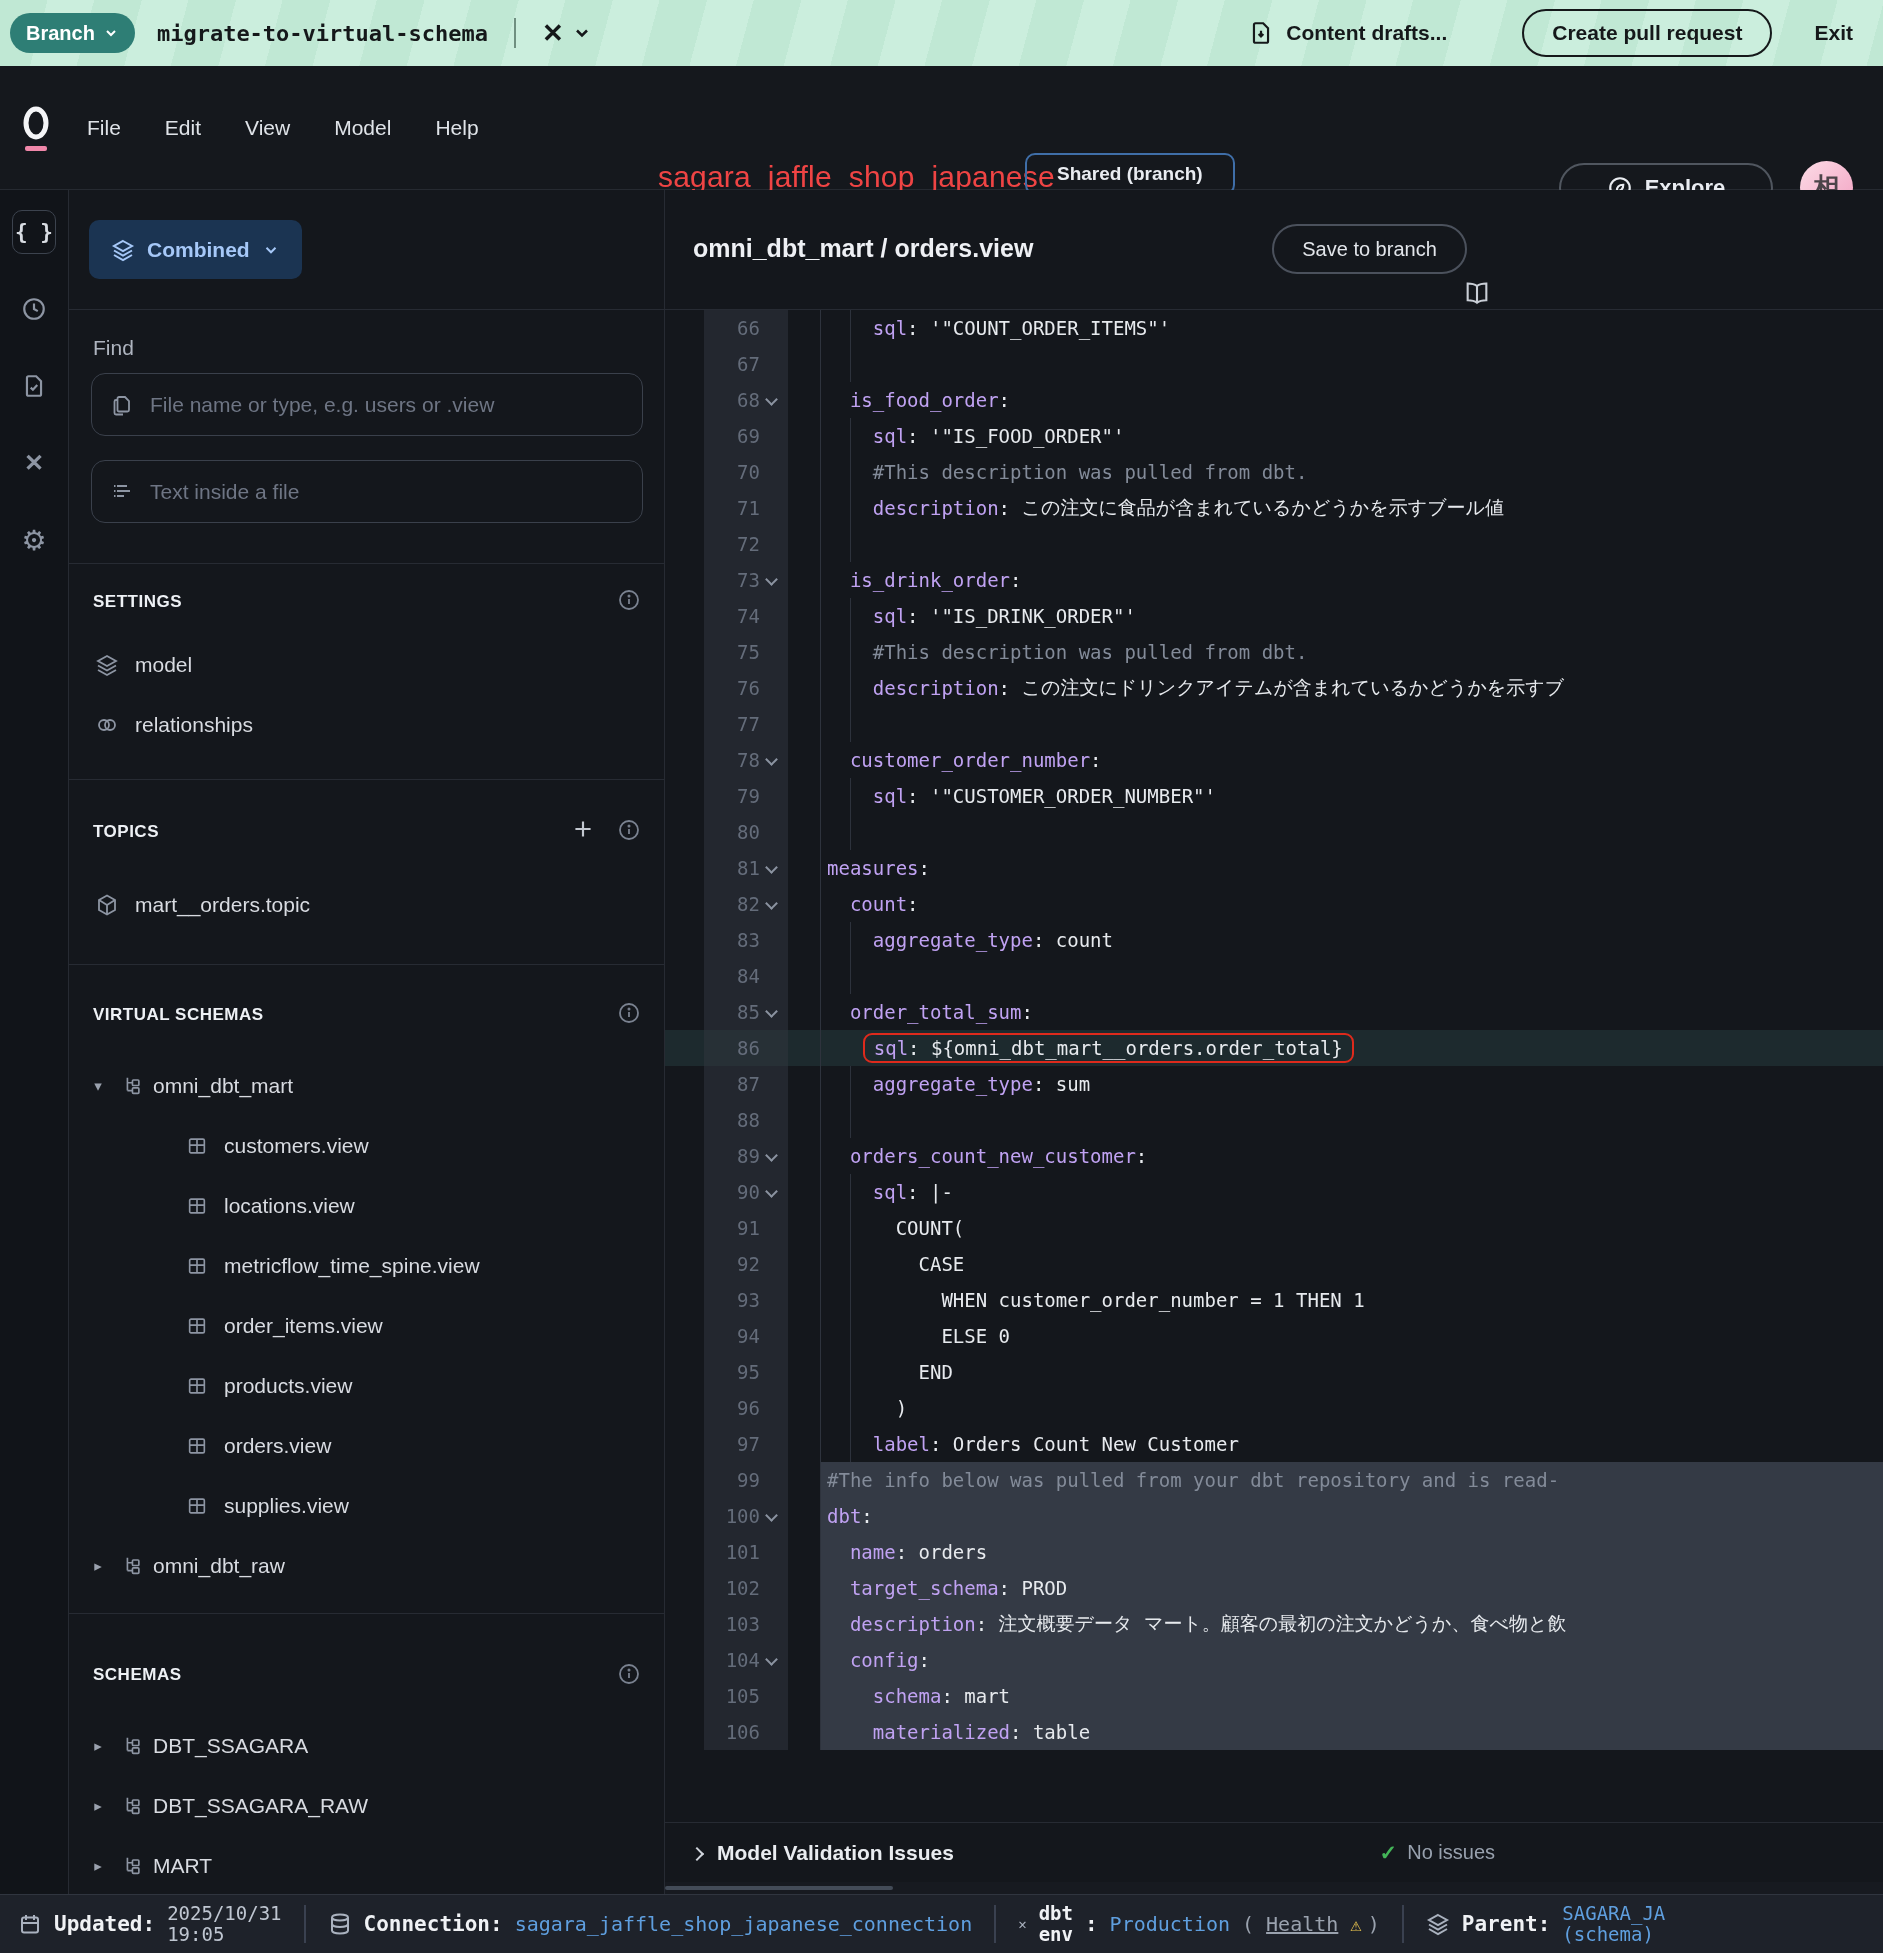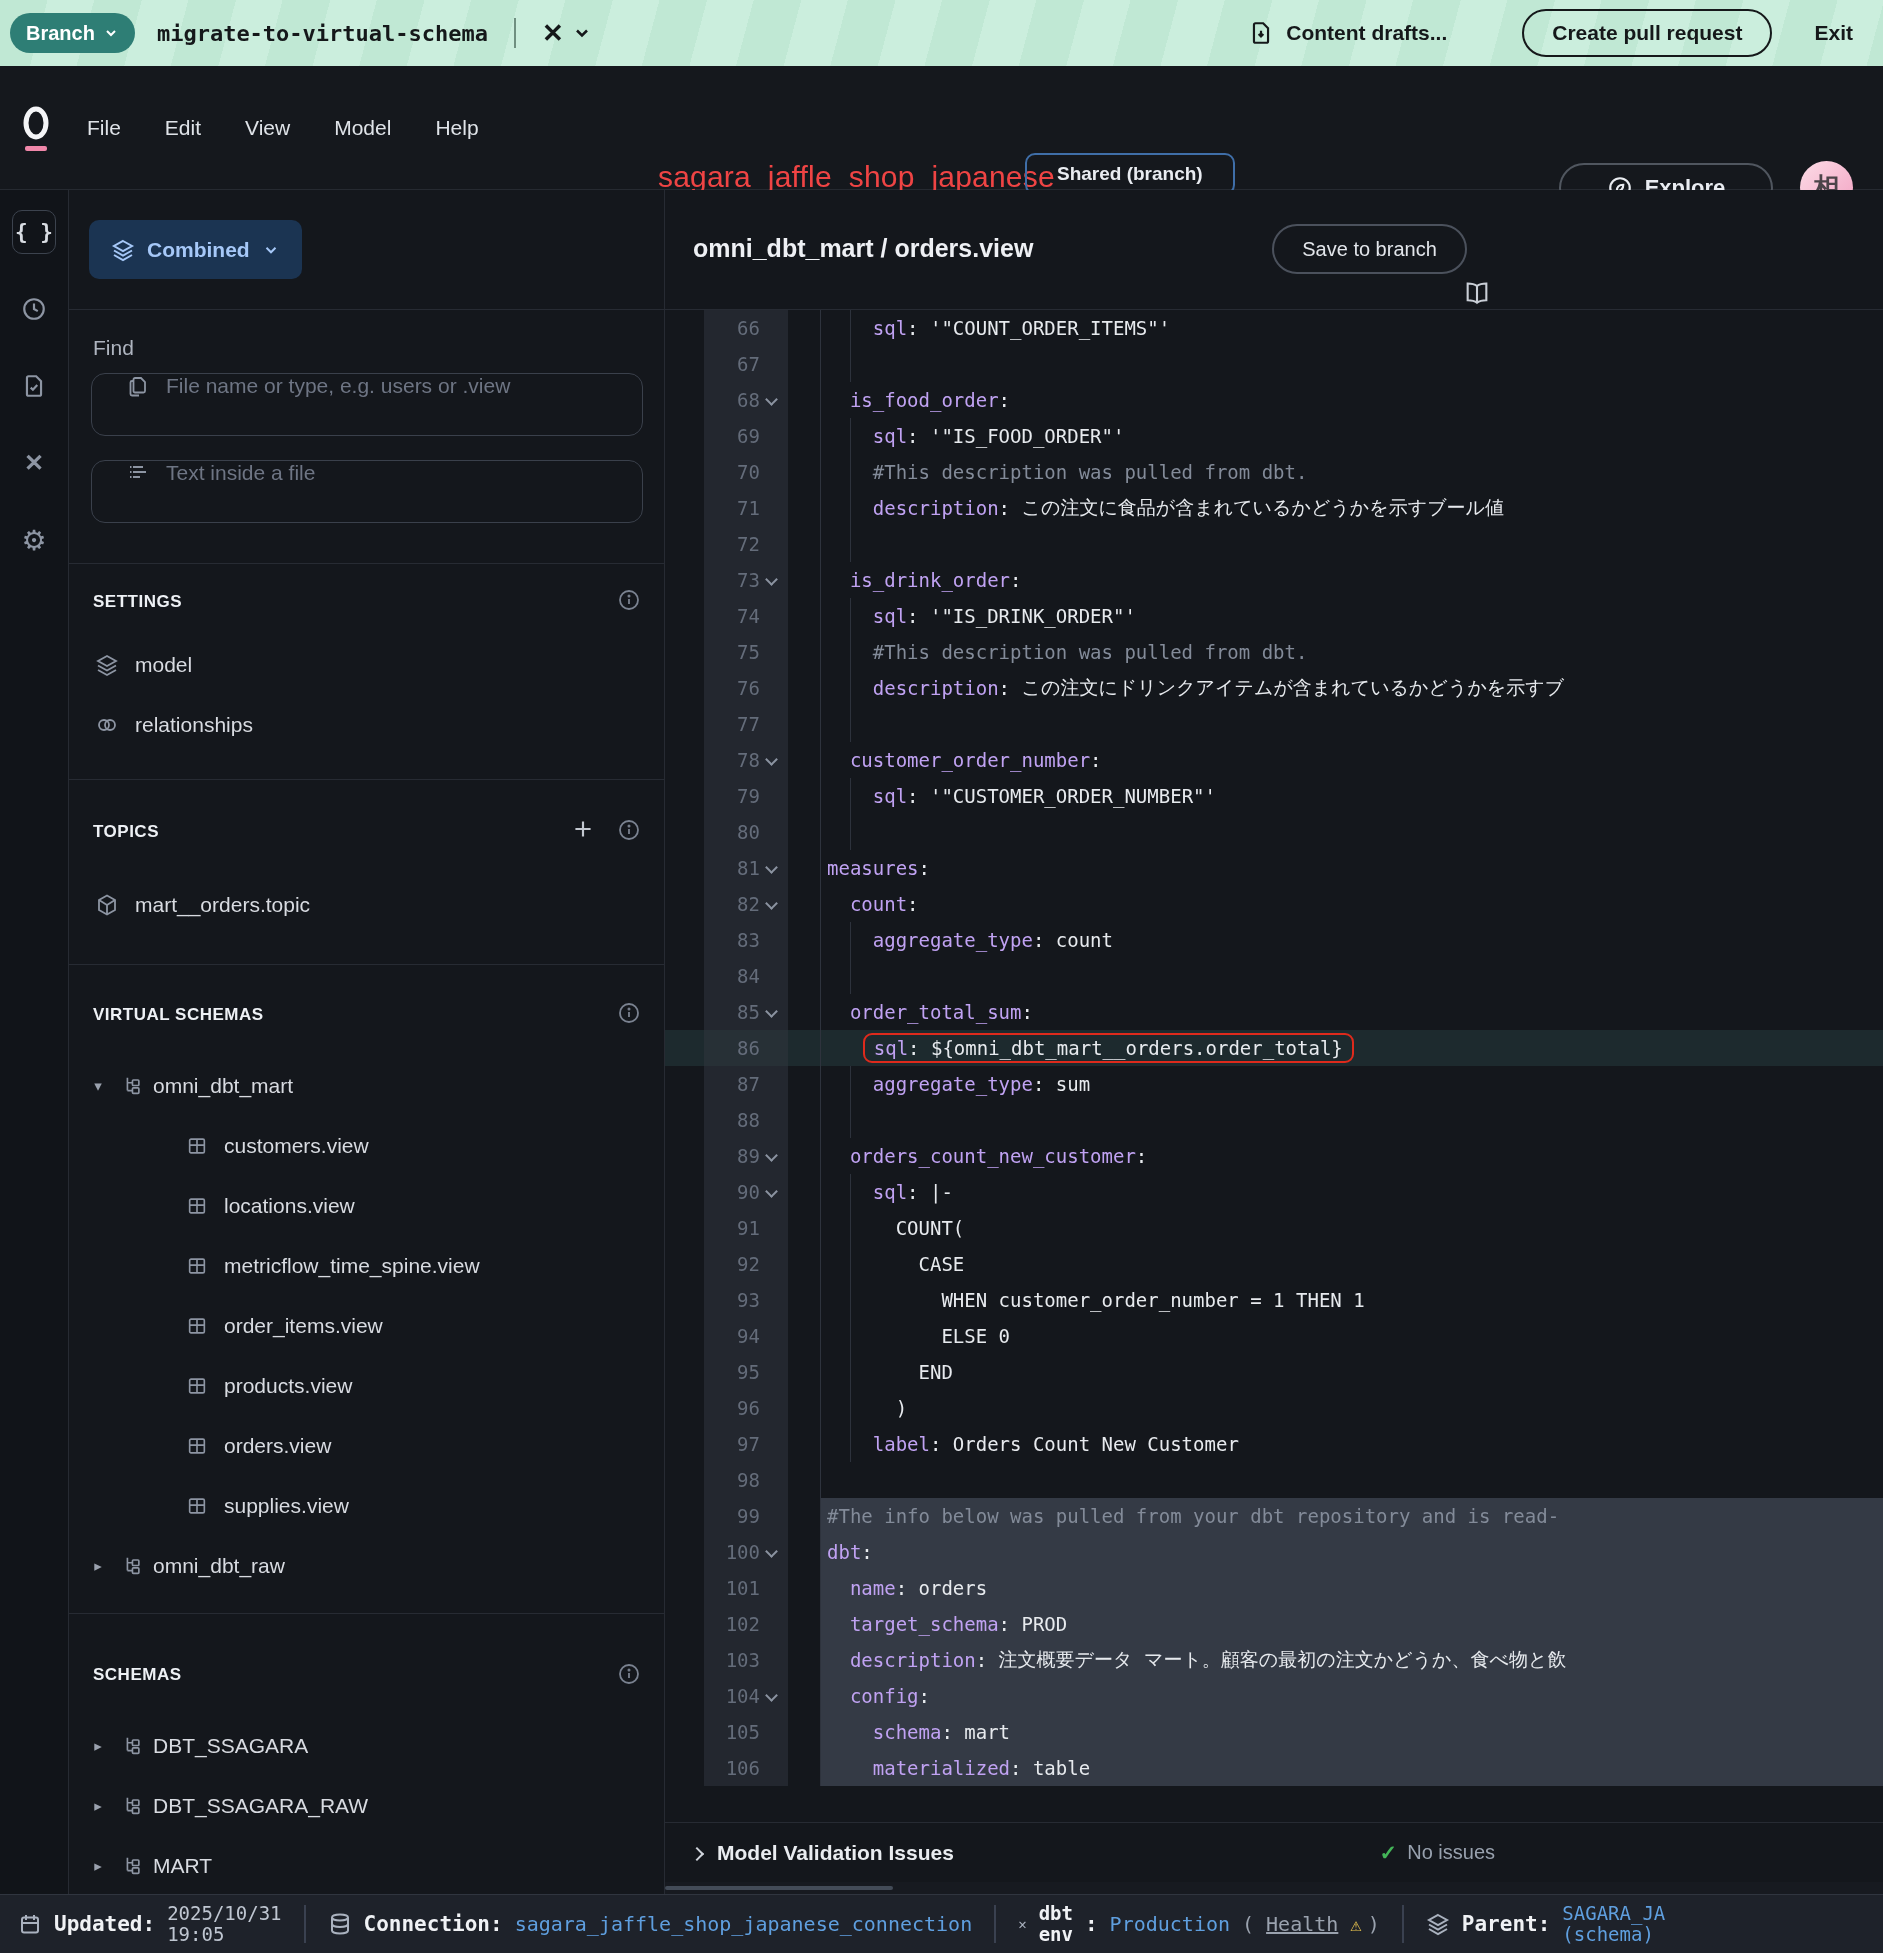--- a/index.html
+++ b/index.html
@@ -50,21 +50,21 @@
   
   .sidebar { position:absolute; left:69px; top:190px; width:596px; height:1704px; background:#14171c; border-right:1px solid #272b33; }
   .sec { position:absolute; left:0; width:596px; border-bottom:1px solid #272b33; }
   .sec-combined { top:0; height:120px; }
   .combined-btn { position:absolute; left:20px; top:30px; height:59px; padding:12px 22px; background:#1b3452; border:none; border-radius:10px;
     color:#a6c8f8; font-weight:bold; font-size:21px; display:flex; align-items:center; gap:12px; cursor:pointer;
     font-family:"Liberation Sans", sans-serif; }
   .sec-find { top:120px; height:254px; }
   .find-label { position:absolute; left:24px; top:26px; color:#aeb4bf; font-size:21px; }
   .find-input { position:absolute; left:22px; width:552px; height:63px; border:1.5px solid #3a404b; border-radius:14px;
-    display:flex; align-items:flex-start; gap:16px; padding:0 34px; color:#8d95a3; }
+    display:flex; align-items:center; gap:16px; padding:0 18px; color:#8d95a3; }
   .find-input input { flex:1; background:transparent; border:none; outline:none; color:#c8cdd6; font-size:21px;
     font-family:"Liberation Sans", sans-serif; }
   .find-input input::placeholder { color:#6e7584; }
   .fi-1 { top:63px; } .fi-2 { top:150px; }
   .sec-settings { top:374px; height:216px; }
   .sec-topics { top:590px; height:185px; }
   .sec-vschemas { top:775px; height:649px; }
   .sec-schemas { top:1425px; height:279px; border-bottom:none; }
   .sec-header { position:absolute; left:24px; color:#eef1f5; font-weight:bold; font-size:17px; letter-spacing:0.5px; }
   .sec-info { position:absolute; right:24px; color:#7a8290; cursor:pointer; }
@@ -691,27 +691,20 @@
       </div>
       <div class="code-row">
         <div class="gutter-cell">
           <span class="lnum">97</span>
           <span class="fold-caret" style="visibility: hidden;"></span>
         </div>
         <div class="code-cell guide"><span class="seg-k">    label</span><span class="seg-p">: </span><span class="seg-v">Orders Count New Customer</span></div>
       </div>
       <div class="code-row">
         <div class="gutter-cell">
-          <span class="lnum">98</span>
-          <span class="fold-caret" style="visibility: hidden;"></span>
-        </div>
-        <div class="code-cell"></div>
-      </div>
-      <div class="code-row">
-        <div class="gutter-cell">
           <span class="lnum">99</span>
           <span class="fold-caret" style="visibility: hidden;"></span>
         </div>
         <div class="code-cell dbtblock"><span class="seg-c">#The info below was pulled from your dbt repository and is read-</span></div>
       </div>
       <div class="code-row">
         <div class="gutter-cell">
           <span class="lnum">100</span>
           <span class="fold-caret"></span>
         </div>

